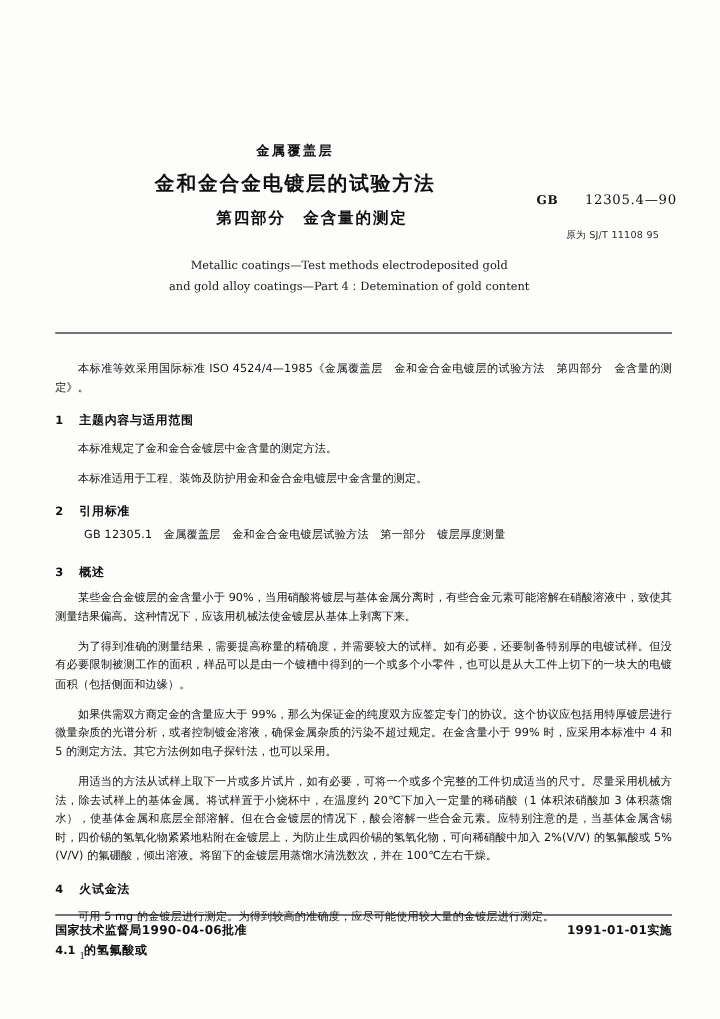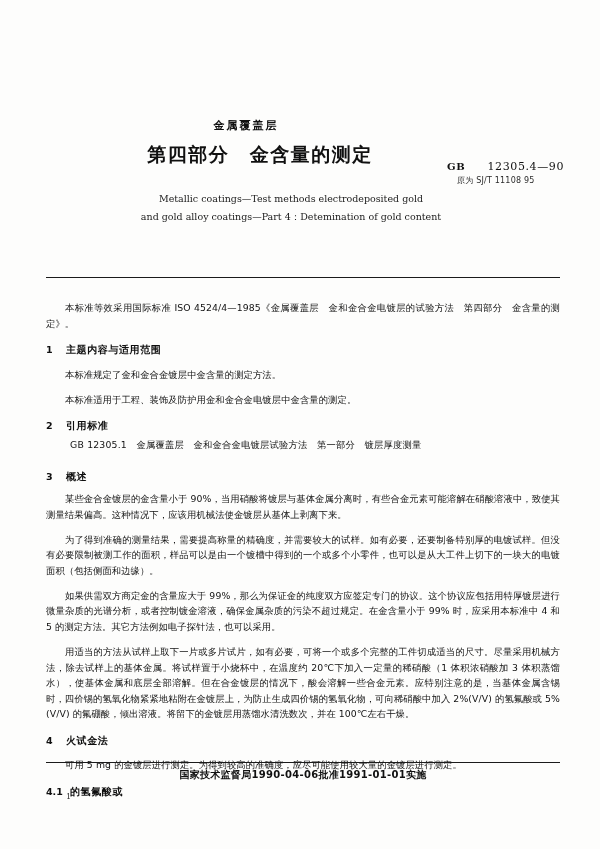--- a/index.html
+++ b/index.html
@@ -53,21 +53,21 @@
   .title-l1 {
     font-size: 11px;
     letter-spacing: 2px;
   }
   .title-l2 {
     font-size: 16.5px;
     letter-spacing: 1.5px;
     margin-top: 9px;
   }
   .title-l3 {
-    font-size: 19px;
+    font-size: 13px;
     letter-spacing: 1.5px;
     margin-top: 9px;
     padding-left: 28px;
   }
 
   .std-code {
     position: absolute;
     right: 36px;
     top: 42px;
     text-align: left;
@@ -82,22 +82,23 @@
   }
   .std-code-main .gb {
     font-weight: bold;
     font-size: 10px;
   }
   .std-code-sub {
     font-size: 8px;
     letter-spacing: 0.2px;
     white-space: nowrap;
     color: #2b2b2b;
-    margin-top: 1px;
+    margin-top: 16px;
     margin-left: 10px;
+    text-align: center;
   }
 
   .title-en {
     margin-top: 22px;
     text-align: center;
     font-family: "DejaVu Serif", "Liberation Serif", serif;
     font-size: 9.5px;
     line-height: 1.85;
     color: #1a1a1a;
     padding-right: 18px;
@@ -172,21 +173,21 @@
     right: 40px;
     top: 762px;
     border-top: 1.3px solid #1b1b1b;
   }
   .footer {
     position: absolute;
     left: 46px;
     right: 40px;
     top: 768px;
     display: flex;
-    justify-content: center;
+    justify-content: space-between;
     align-items: baseline;
     font-size: 10px;
     font-weight: bold;
     color: #111;
   }
   .footer .approve { letter-spacing: 0.3px; }
   .footer .effective { letter-spacing: 0.3px; }
 
   .page-no {
     position: absolute;
@@ -201,20 +202,21 @@
 <body>
 
 <div class="page">
 
   <div class="header-block">
 
 
     <div class="title-wrap">
       <div class="title-main">
         <div class="title-l1">金属覆盖层</div>
+        <div class="title-l2">金和金合金电镀层的试验方法</div>
         <div class="title-l3">第四部分　金含量的测定</div>
       </div>
 
       <div class="std-code">
         <div class="std-code-main">
           <span class="gb">GB</span>
           <span class="sp"></span>
           <span>12305.4—90</span>
         </div>
         <div class="std-code-sub">原为 SJ/T 11108 95</div>

